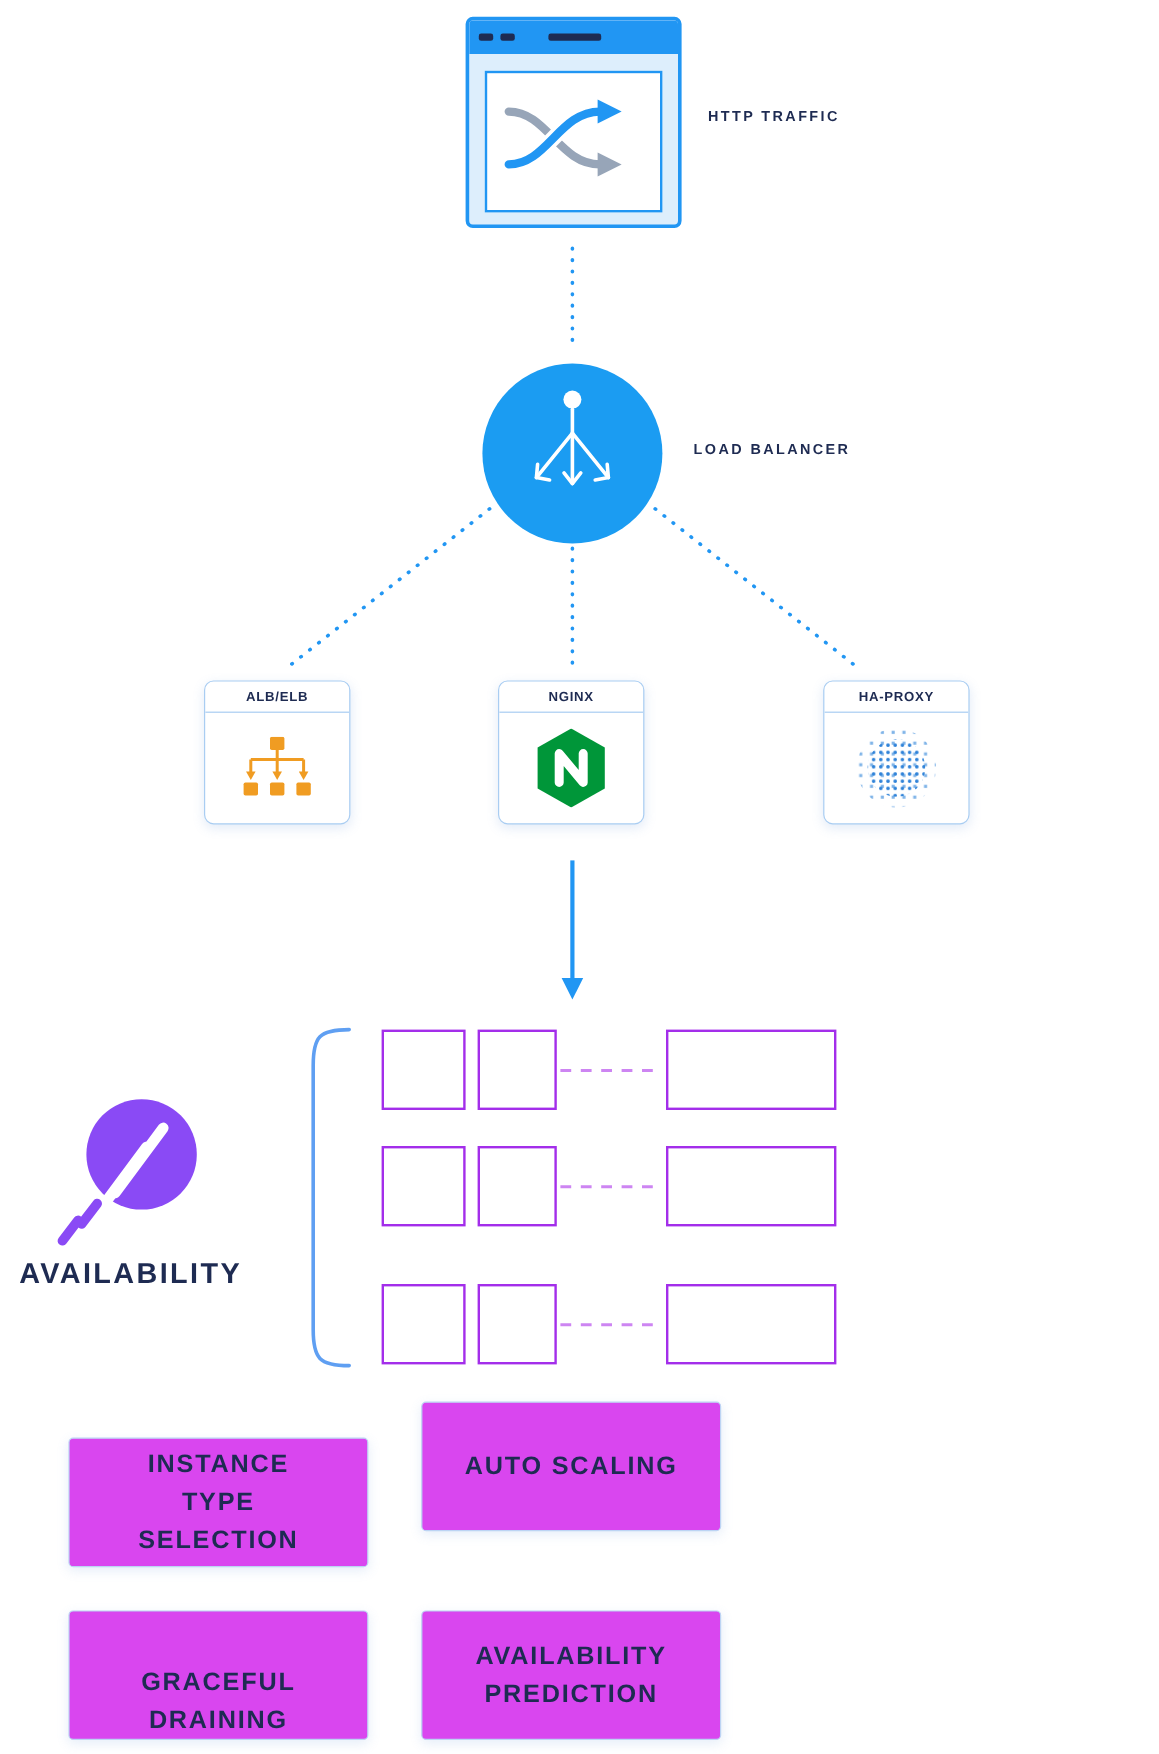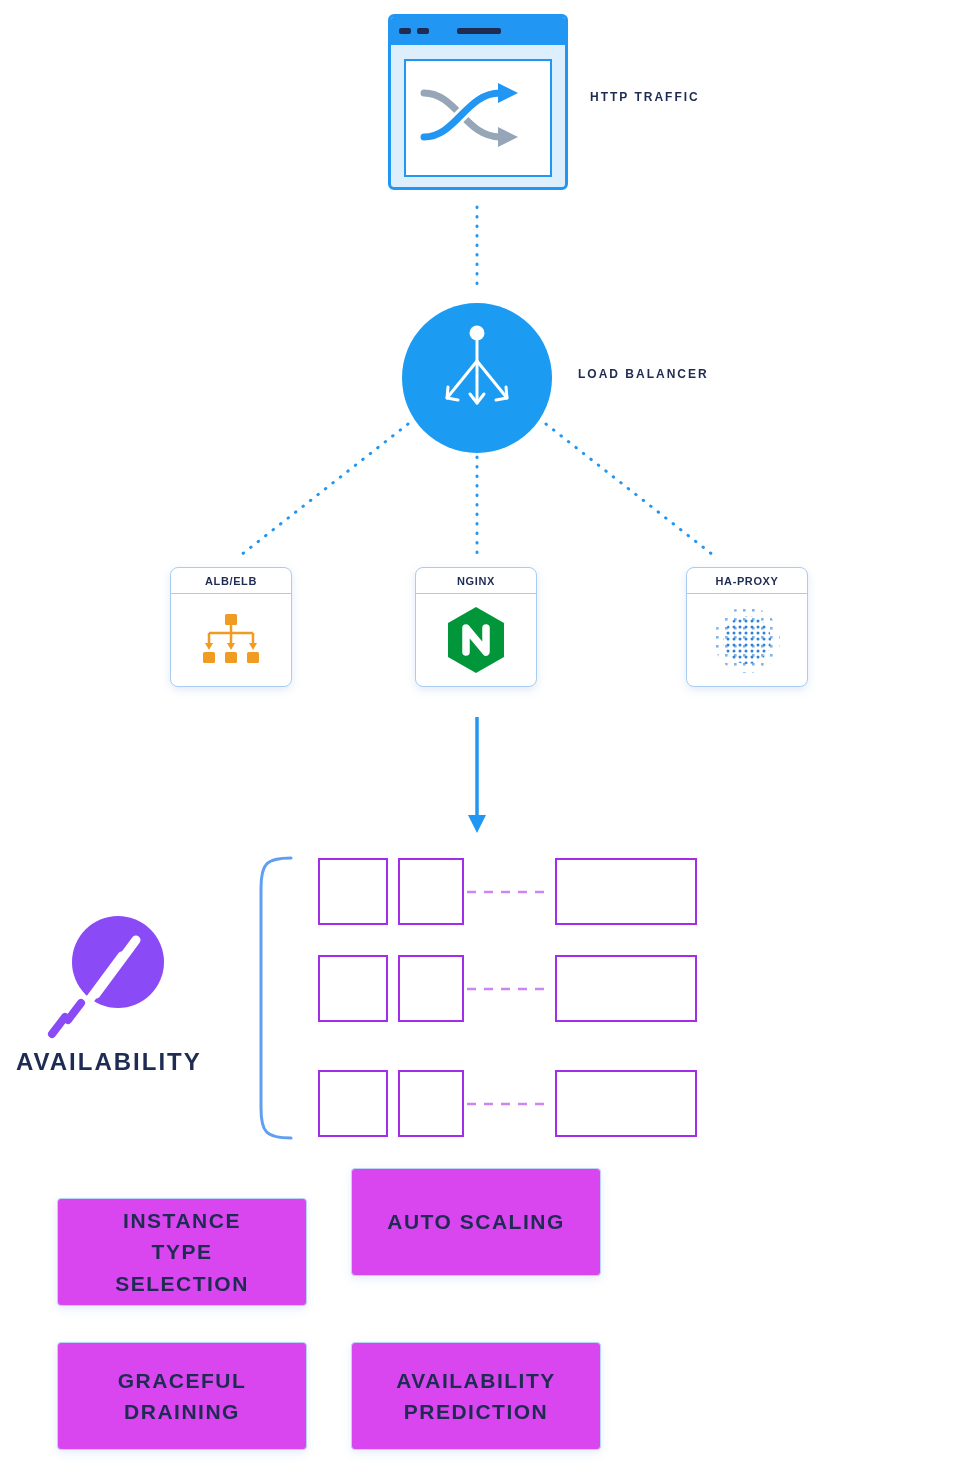--- a/index.html
+++ b/index.html
@@ -203,21 +203,21 @@
   <div class="big-label eg-label">AVAILABILITY</div>
 
   <div class="feature" style="left:57px;top:1198px;">
     <span>INSTANCE
 TYPE
 SELECTION</span>
   </div>
   <div class="feature" style="left:351px;top:1156px;margin-top:12px;">
     <span>AUTO SCALING</span>
   </div>
-  <div class="feature" style="left:57px;top:1342px;">
+  <div class="feature" style="left:57px;top:1342px;align-items:flex-end;">
     <span>GRACEFUL
 DRAINING</span>
   </div>
   <div class="feature" style="left:351px;top:1342px;align-items:center;">
     <span>AVAILABILITY
 PREDICTION</span>
   </div>
 
 </div>
 

